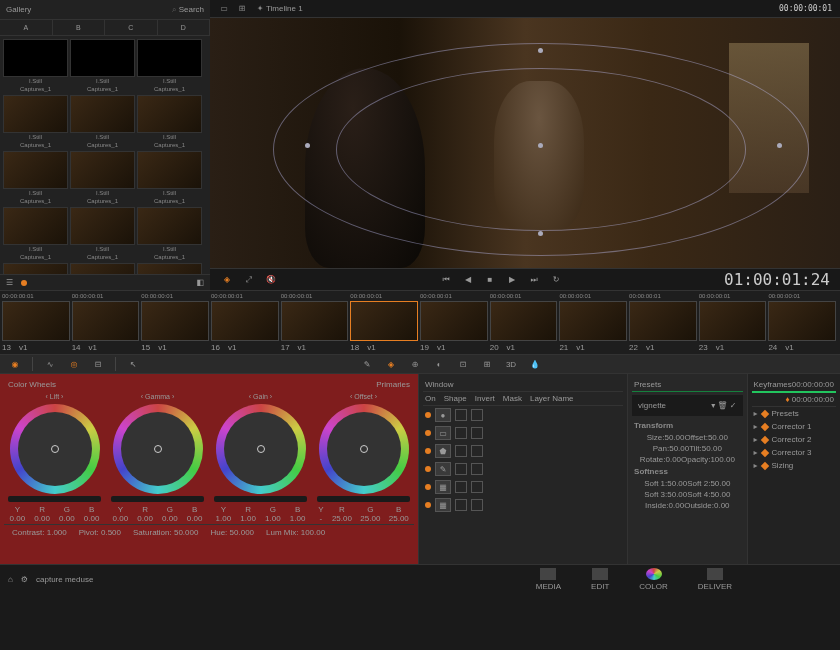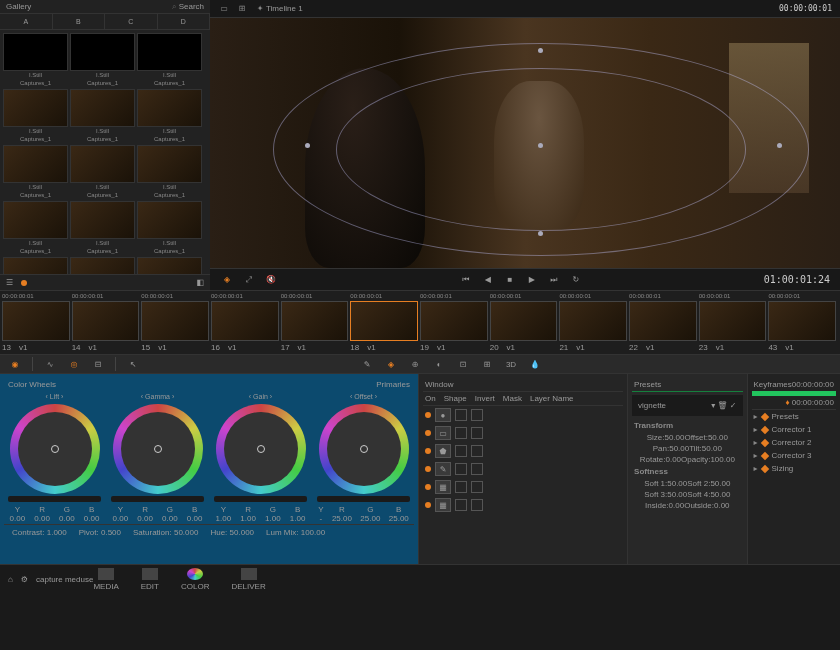--- a/index.html
+++ b/index.html
@@ -1,19 +1,19 @@
 <!DOCTYPE html>
 <html><head>
 <meta charset="utf-8">
 <style>
 *{margin:0;padding:0;box-sizing:border-box;font-family:Arial,sans-serif;color:#999;font-size:8px}
 body{background:#1a1a1a;width:840px;height:650px;overflow:hidden}
 .top{display:flex;height:290px}
 .gallery{width:210px;background:#222;display:flex;flex-direction:column}
-.gallery-hdr{height:14px;display:flex;align-items:center;padding:0 6px;border-bottom:1px solid #333}
+.gallery-hdr{height:20px;display:flex;align-items:center;padding:0 6px;border-bottom:1px solid #333}
 .gallery-hdr span:first-child{flex:1}
 .search{color:#666}
 .gallery-tabs{height:16px;display:flex;border-bottom:1px solid #333}
 .gtab{flex:1;text-align:center;line-height:16px;border-right:1px solid #333;font-size:7px}
 .gallery-grid{flex:1;overflow:hidden;padding:2px}
 .grow{display:flex}
 .gthumb{width:65px;margin:1px}
 .gthumb .img{height:38px;background:#000;border:1px solid #333}
 .gthumb .img.f{background:linear-gradient(135deg,#3a2815,#1a1208)}
 .gthumb .lbl{text-align:center;font-size:6px;line-height:8px;color:#888}
@@ -30,33 +30,33 @@
 .person1{position:absolute;left:15%;top:20%;width:120px;height:200px;background:radial-gradient(ellipse at 40% 20%,#2a1f18,#0a0805);border-radius:50% 50% 20% 20%}
 .person2{position:absolute;left:45%;top:25%;width:90px;height:150px;background:radial-gradient(ellipse at 50% 25%,#6a5540,#3a2815);border-radius:40% 40% 30% 30%}
 .window{position:absolute;right:5%;top:10%;width:80px;height:150px;background:linear-gradient(#8a7550,#5a4530);opacity:0.6}
 .ellipse{position:absolute;border:1px solid rgba(200,200,255,0.4);border-radius:50%}
 .e1{left:10%;top:10%;width:85%;height:85%}
 .e2{left:20%;top:20%;width:65%;height:65%}
 .ctrl-pt{position:absolute;width:5px;height:5px;background:#aab;border-radius:50%}
 .viewer-ctrl{height:22px;display:flex;align-items:center;padding:0 10px;gap:8px;border-top:1px solid #333}
 .viewer-ctrl .spacer{flex:1}
 .pbtn{width:14px;height:14px;display:flex;align-items:center;justify-content:center;cursor:pointer}
-.tc{font-family:monospace;font-size:10px;color:#ccc}
+.tc{font-family:monospace;font-size:16px;color:#ccc}
 .timeline{height:64px;background:#1e1e1e;border-top:1px solid #333;display:flex;padding:2px;overflow:hidden}
 .tclip{width:68px;margin-right:2px}
 .tclip .tc-lbl{font-size:6px;color:#888;height:8px}
 .tclip .tc-img{height:40px;background:linear-gradient(135deg,#3a2815,#1a1208);border:1px solid #444}
 .tclip .tc-img.sel{border:1px solid #e67e22}
 .tclip .tc-ftr{font-size:6px;display:flex;gap:8px;padding-top:2px}
 .toolbar{height:20px;background:#2a2a2a;display:flex;align-items:center;padding:0 8px;gap:10px;border-top:1px solid #333;border-bottom:1px solid #333}
 .tbtn{width:14px;height:14px;display:flex;align-items:center;justify-content:center;cursor:pointer}
 .tbtn.active{color:#e67e22}
 .sep{width:1px;height:14px;background:#444}
 .bottom{display:flex;height:190px}
-.wheels{width:420px;background:#0c4a6e;padding:4px}
+.wheels{width:420px;background:#7f1d1d;padding:4px}
 .wheels-hdr{display:flex;justify-content:space-between;padding:2px 4px}
 .wheels-row{display:flex;gap:2px}
 .wheel-cell{flex:1}
 .wheel-lbl{text-align:center;font-size:7px;padding:2px}
 .wheel{width:90px;height:90px;margin:2px auto;position:relative}
 .wheel-ring{position:absolute;inset:0;border-radius:50%;background:conic-gradient(#c44,#cc4,#4c4,#4cc,#44c,#c4c,#c44)}
 .wheel-inner{position:absolute;inset:8px;border-radius:50%;background:#333}
 .wheel-dot{position:absolute;left:50%;top:50%;width:8px;height:8px;border:1px solid #ccc;border-radius:50%;transform:translate(-50%,-50%)}
 .wheel-bar{height:6px;background:#1a1a1a;margin:2px 4px;border-radius:2px}
 .wheel-vals{display:flex;justify-content:space-around;font-size:6px;padding:1px}
@@ -67,27 +67,27 @@
 .layer-row{display:flex;align-items:center;gap:4px;padding:2px;height:18px}
 .layer-dot{width:6px;height:6px;border-radius:50%;background:#e67e22}
 .layer-shape{width:16px;height:14px;background:#3a3a3a;border:1px solid #555;display:flex;align-items:center;justify-content:center}
 .layer-sq{width:12px;height:12px;border:1px solid #555}
 .presets{width:120px;background:#282828;border-left:1px solid #333;padding:4px;font-size:7px}
 .preset-hdr{padding:2px;border-bottom:1px solid #15803d}
 .preset-sel{background:#1a1a1a;padding:6px;margin:3px 0;display:flex;justify-content:space-between}
 .preset-sec{color:#888;padding:2px;font-weight:bold}
 .preset-row{display:flex;justify-content:center;padding:1px 4px;color:#666}
 .keyframes{flex:1;background:#222;border-left:1px solid #333;padding:4px;font-size:7px}
-.kf-hdr{display:flex;justify-content:flex-start;padding:2px;border-bottom:5px solid #22c55e}
+.kf-hdr{display:flex;justify-content:flex-start;padding:2px;border-bottom:2px solid #22c55e}
 .kf-row{display:flex;align-items:center;gap:4px;padding:2px}
 .kf-arrow{color:#888}
 .kf-diamond{width:6px;height:6px;background:#e67e22;transform:rotate(45deg)}
 .footer{height:30px;background:#1a1a1a;border-top:1px solid #333;display:flex;align-items:center;padding:0 8px}
 .ftr-left{display:flex;gap:8px;align-items:center}
-.ftr-center{flex:1;display:flex;justify-content:flex-start;gap:22px}
+.ftr-center{flex:1;display:flex;justify-content:flex-end;gap:30px}
 .ftr-tab{display:flex;flex-direction:column;align-items:center;gap:2px;font-size:7px;cursor:pointer}
 .ftr-tab.active{color:#e67e22}
 .ftr-icon{width:16px;height:12px;background:#444}
 .ftr-tab.active .ftr-icon{background:conic-gradient(#c44,#cc4,#4c4,#4cc,#44c,#c4c,#c44);border-radius:50%}
 </style>
 </head>
 <body>
 
 <div class="top">
   <div class="gallery">
@@ -315,21 +315,21 @@
       <div class="tc-img "></div>
       <div class="tc-ftr">
         <span>23</span>
         <span>v1</span>
       </div>
     </div>
     <div class="tclip">
       <div class="tc-lbl">00:00:00:01</div>
       <div class="tc-img "></div>
       <div class="tc-ftr">
-        <span>43</span>
+        <span>24</span>
         <span>v1</span>
       </div>
     </div>
   </div>
 
 <div class="toolbar">
   <span class="tbtn active">◉</span>
   <span class="sep"></span>
   <span class="tbtn">∿</span>
   <span class="tbtn active">◎</span>

